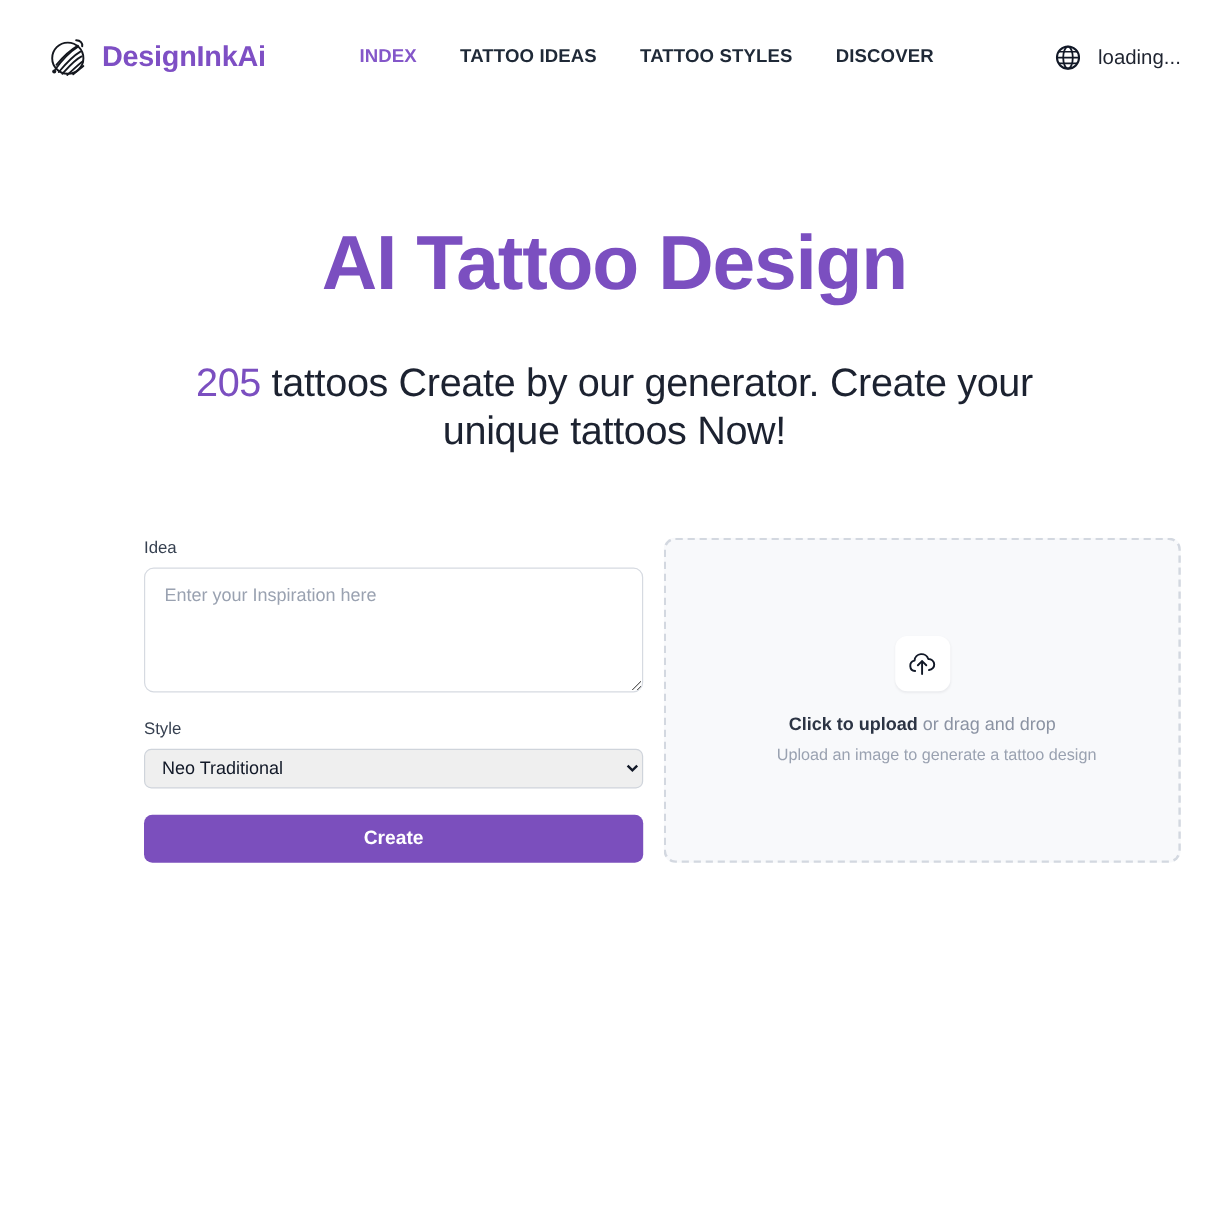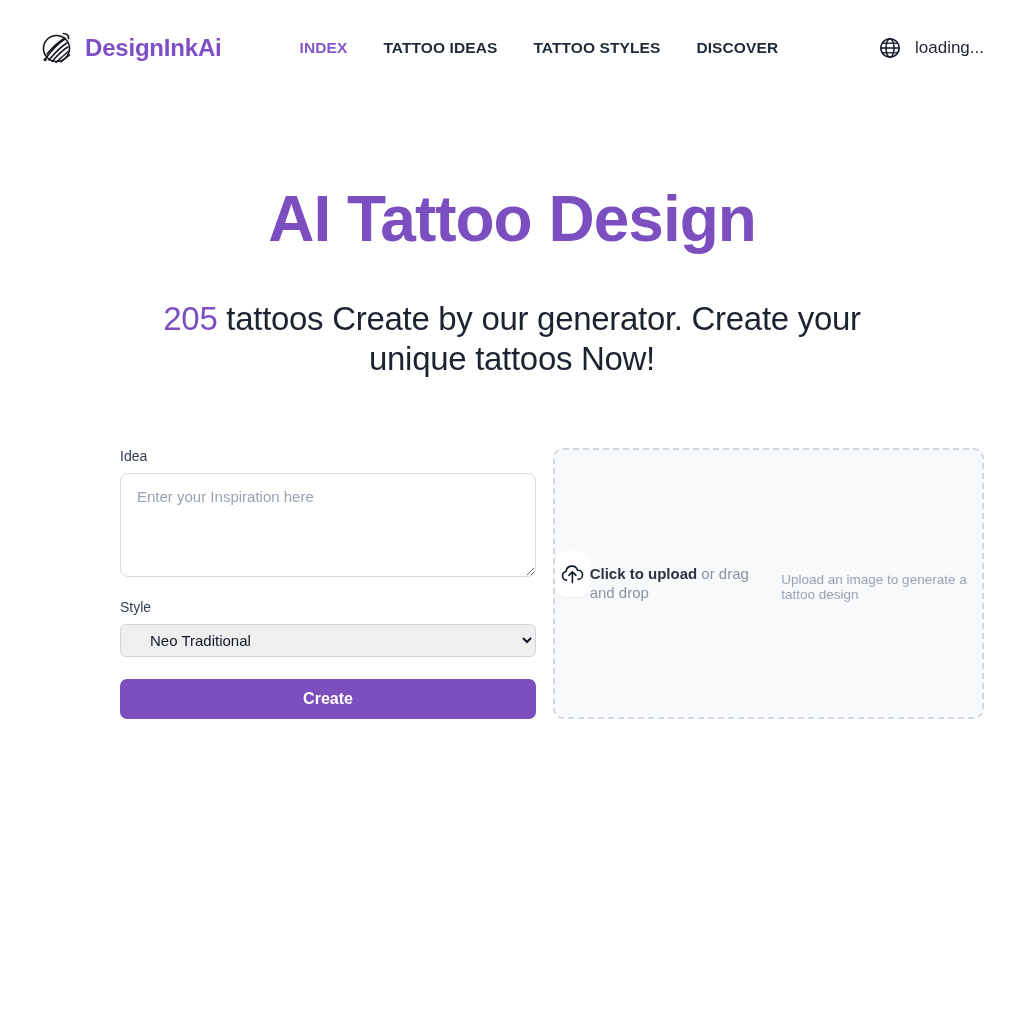--- a/index.html
+++ b/index.html
@@ -132,21 +132,21 @@
   .idea-input::placeholder { color: #9aa2b1; }
 
   .field-gap { height: 22px; }
 
   .style-select {
     width: 416px;
     height: 33px;
     border: 1px solid #cfd4db;
     border-radius: 6px;
     background: #efefef;
-    padding: 0 25px;
+    padding: 0 10px;
     font-size: 15px;
     font-family: "Liberation Sans", sans-serif;
     color: #111827;
     outline: none;
     display: block;
   }
 
   .create-button {
     margin-top: 22px;
     width: 416px;
@@ -164,20 +164,21 @@
 
   
   .upload-col { flex: 1; }
   .dropzone {
     width: 431px;
     height: 271px;
     border: 2px dashed #d3d8e0;
     border-radius: 10px;
     background: #f8f9fb;
     display: flex;
+    flex-direction: column;
     align-items: center;
     justify-content: center;
     cursor: pointer;
   }
   .upload-badge {
     width: 46px;
     height: 46px;
     background: #ffffff;
     border-radius: 10px;
     display: flex;

